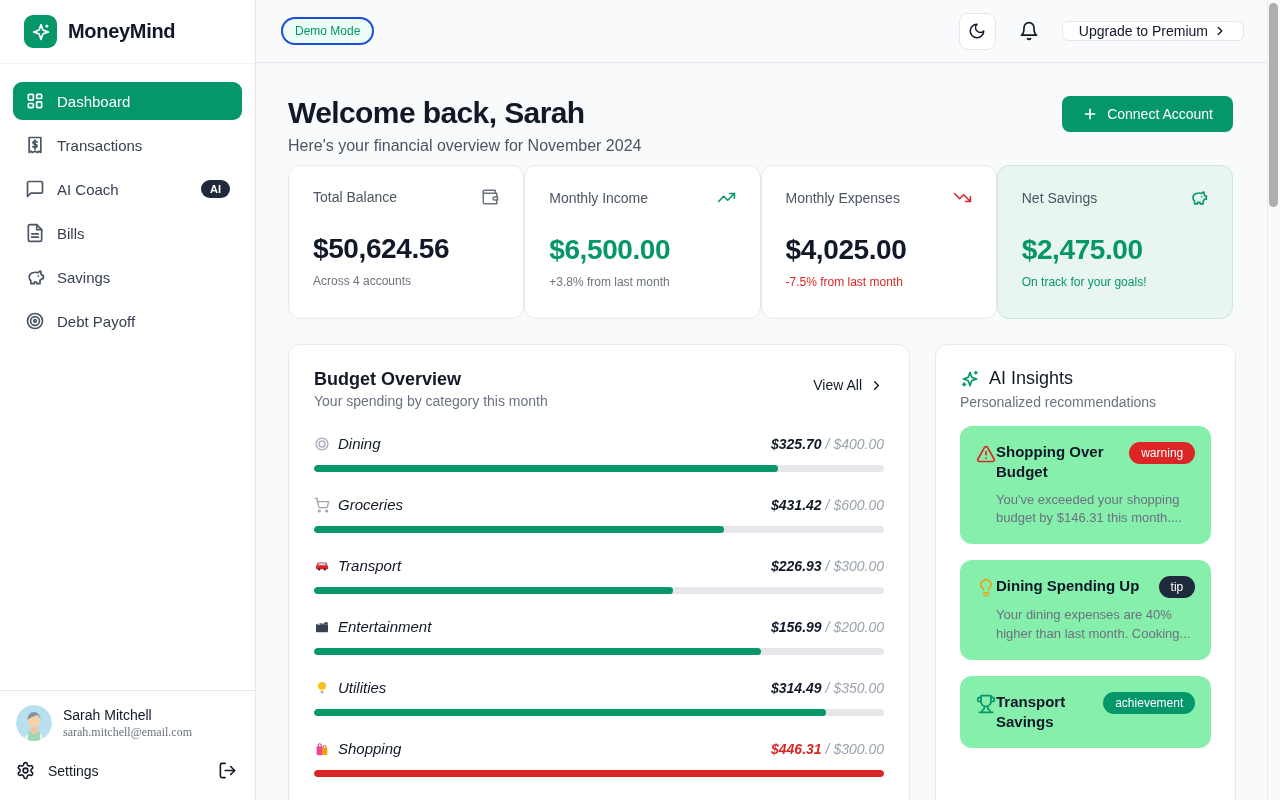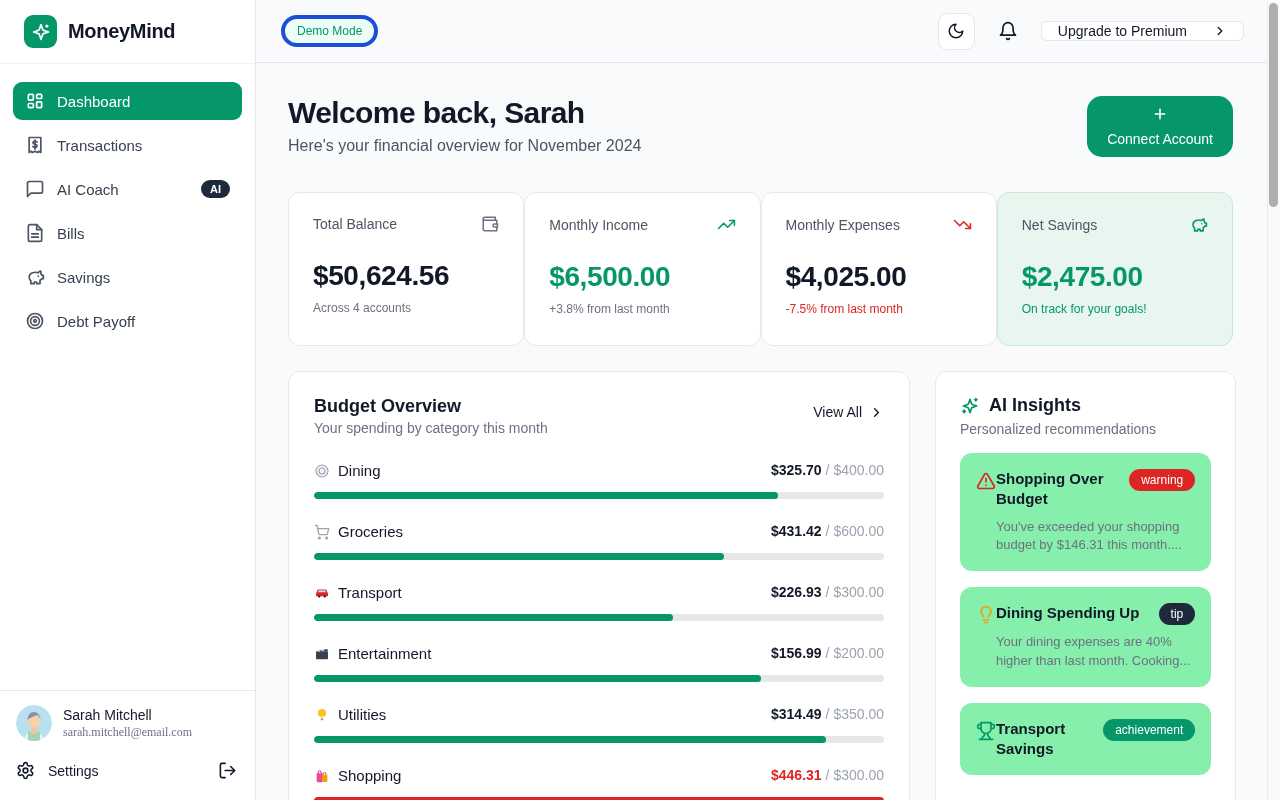--- a/index.html
+++ b/index.html
@@ -37,80 +37,79 @@
   .settings-row { display:flex; align-items:center; gap:13px; padding:16px 18px 20px 16px; }
   .settings-row .slabel { font-size:14px; font-weight:500; flex:1; }
   .sicon { color:#111827; display:flex; cursor:pointer; }
 
   
   .topbar {
     position:absolute; left:256px; top:0; width:1024px; height:63px;
     border-bottom:1px solid #e5e7eb; display:flex; align-items:center; padding:0 36px 0 25px;
   }
   .demo-badge {
-    background:#ecfdf5; border:4px solid #1d4ed8; color:#059669;
+    background:#ecfdf5; border:2px solid #1d4ed8; color:#059669;
     font-size:12px; font-weight:500; padding:5px 12px; border-radius:999px;
   }
   .top-right { margin-left:auto; display:flex; align-items:center; gap:23px; }
   .icon-btn {
     width:37px; height:37px; border:1px solid #e5e7eb; border-radius:9px; background:#fff;
     display:flex; align-items:center; justify-content:center; cursor:pointer; color:#111827;
   }
   .bell-btn { display:flex; color:#111827; cursor:pointer; }
   .upgrade-btn {
-    display:flex; align-items:center; gap:26px; background:#fff; border:1px solid #e5e7eb;
+    display:flex; align-items:center; gap:5px; background:#fff; border:1px solid #e5e7eb;
     border-radius:6px; padding:1px 16px; font-size:14px; font-weight:500; cursor:pointer; color:#111827;
   }
 
   
   .main { position:absolute; left:256px; top:63px; width:1024px; height:737px; padding:33px 47px 0 32px; }
   .head-row { display:flex; align-items:flex-start; justify-content:space-between; }
   .h1 { font-size:30px; font-weight:700; letter-spacing:-0.6px; color:#111827; }
   .h-sub { font-size:16px; color:#4b5563; margin-top:7px; }
   .connect-btn {
     display:flex; align-items:center; gap:9px; background:#059669; color:#fff; border:none;
-    border-radius:15px; padding:10px 20px; font-size:14px; font-weight:500; cursor:pointer;
+    border-radius:8px; padding:10px 20px; font-size:14px; font-weight:500; cursor:pointer;
     font-family:"Liberation Sans", sans-serif;
-    flex-direction:column;
-  }
-
-  .stats { display:grid; grid-template-columns:repeat(4,1fr); gap:0; margin-top:35px; }
+  }
+
+  .stats { display:grid; grid-template-columns:repeat(4,1fr); gap:0; margin-top:10px; }
   .stat-card { background:#fff; border:1px solid #e7e9ec; border-radius:12px; padding:22px 24px; height:154px; }
   .stat-card.highlight { background:#e9f6ef; border-color:#c8e9da; }
   .stat-top { display:flex; justify-content:space-between; align-items:center; }
   .stat-label { font-size:14px; color:#4b5563; }
   .stat-value { font-size:28px; font-weight:700; margin-top:27px; letter-spacing:-0.4px; }
   .stat-sub { font-size:12px; margin-top:9px; color:#6b7280; }
   .c-green { color:#059669; } .c-red { color:#dc2626; } .c-gray { color:#6b7280; }
 
   .bottom-grid { display:grid; grid-template-columns:622px 1fr; gap:25px; margin-top:25px; }
   .panel { background:#fff; border:1px solid #e7e9ec; border-radius:12px; }
 
   
   .budget-panel { padding:24px 25px; height:520px; }
   .bp-head { display:flex; justify-content:space-between; align-items:flex-start; }
   .bp-title { font-size:18px; font-weight:700; color:#111827; }
   .bp-sub { font-size:14px; color:#6b7280; margin-top:3px; }
   .view-all { display:flex; align-items:center; gap:7px; font-size:14px; font-weight:500; color:#111827; cursor:pointer; margin-top:8px; }
   .b-rows { margin-top:26px; }
   .b-row { margin-bottom:24px; }
-  .b-top { display:flex; justify-content:space-between; align-items:flex-start; }
+  .b-top { display:flex; justify-content:space-between; align-items:center;font-style:italic; }
   .b-name { display:flex; align-items:center; gap:8px; font-size:15px; font-weight:500; color:#111827; }
   .b-vals { font-size:14px; }
   .b-spent { font-weight:700; color:#111827; }
   .b-spent.spent-over { color:#dc2626; }
   .b-cap { color:#9ca3af; margin-left:4px; }
   .track { margin-top:13px; height:7px; background:#e5e7eb; border-radius:5px; overflow:hidden; }
   .fill { height:100%; background:#059669; border-radius:5px; }
   .fill.over { background:#dc2626; }
 
   
   .insights-panel { padding:23px 24px; height:620px; }
   .ip-head { display:flex; align-items:center; gap:9px; }
-  .ip-title { font-size:18px; font-weight:700; }
+  .ip-title { font-size:18px; font-weight:400; }
   .ip-sub { font-size:14px; color:#6b7280; margin-top:5px; }
   .i-card { background:#86efac; border-radius:12px; padding:16px; margin-top:16px; display:flex; }
   .i-icon { flex-shrink:0; padding-top:2px; }
   .i-body { flex:1; min-width:0; }
   .i-top { display:flex; justify-content:space-between; align-items:flex-start; gap:8px; }
   .i-title { font-size:15px; font-weight:700; color:#111827; line-height:1.35; }
   .i-badge { flex-shrink:0; font-size:12px; font-weight:500; color:#fff; padding:4px 12px; border-radius:999px; }
   .badge-warning { background:#dc2626; }
   .badge-tip { background:#1e293b; }
   .badge-achievement { background:#059669;margin-left:30px; }

